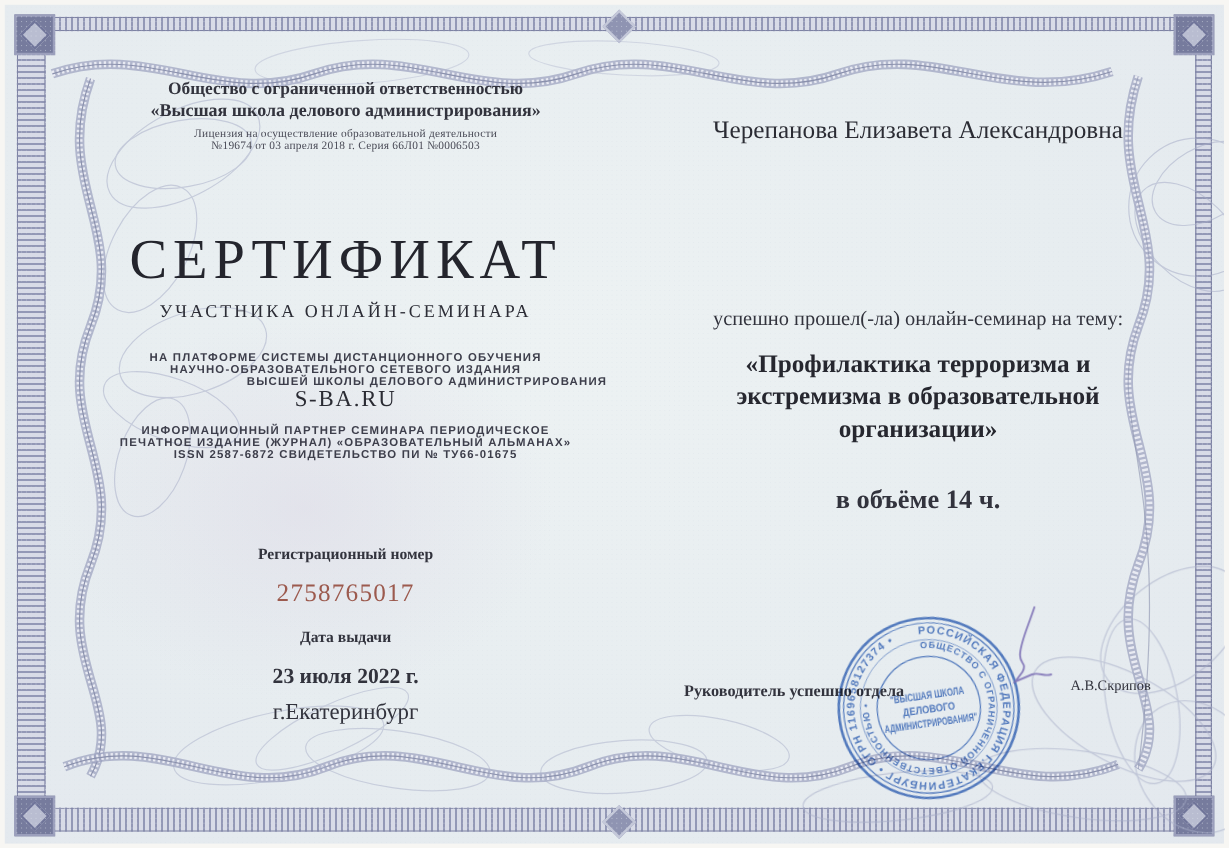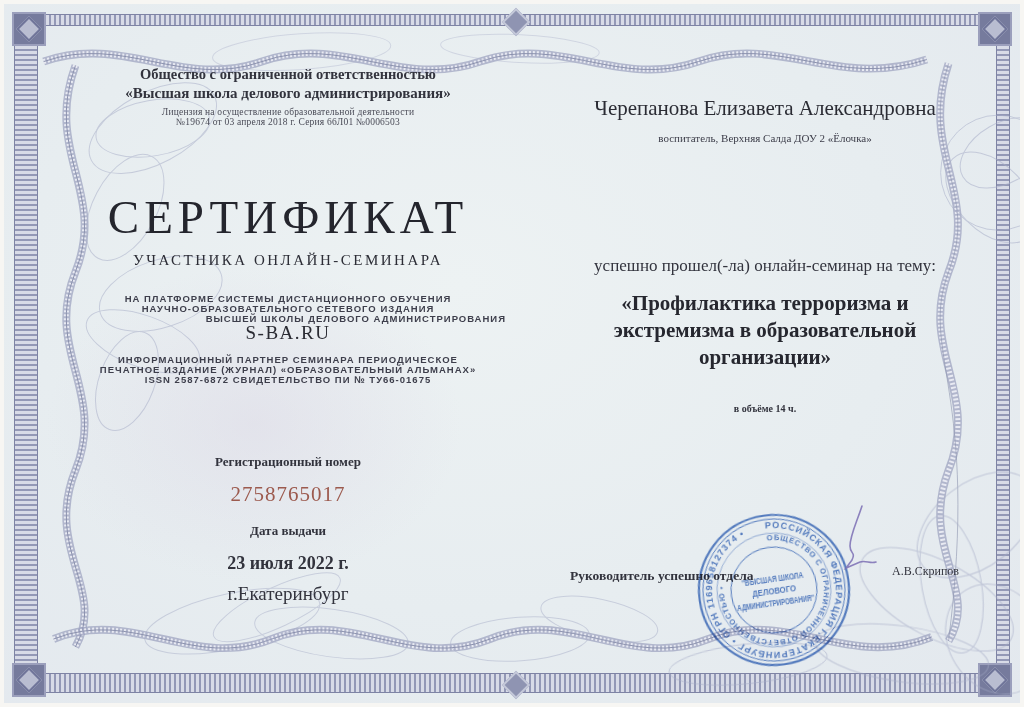--- a/index.html
+++ b/index.html
@@ -56,21 +56,21 @@
   .date-label{top:519px;font-weight:bold;font-size:13px;}
   .date-val{top:549px;font-weight:bold;font-size:18px;}
   .city{top:579px;font-size:19px;}
 
   .name{top:92px;font-size:21px;color:#2b2c34;}
   .pos{top:128px;font-size:11px;color:#3c3d49;}
   .period{top:221px;font-size:17px;}
   .completion{top:252px;font-size:17px;}
   .topic{font-weight:bold;font-size:21px;color:#26272f;}
   .t1{top:287px;} .t2{top:314px;} .t3{top:341px;text-align:center;}
-  .volume{top:399px;font-weight:bold;font-size:10px;}
+  .volume{top:399px;font-weight:bold;font-size:22px;}
 
   .role{position:absolute;left:566px;top:564px;font-size:13.5px;font-weight:bold;color:#32333d;z-index:2;}
   .signer{position:absolute;left:888px;top:560px;font-size:12px;color:#32333d;z-index:2;}
 
   .stamp{position:absolute;left:684px;top:500px;width:172px;height:172px;z-index:3;
          transform:rotate(-8deg);mix-blend-mode:multiply;opacity:.92;}
   .signature{position:absolute;left:812px;top:498px;width:80px;height:90px;z-index:4;}
 </style>
 </head>
 <body>
@@ -169,21 +169,20 @@
 
       <div class="txt reg-label">Регистрационный номер</div>
       <div class="txt reg-num">2758765017</div>
       <div class="txt date-label">Дата выдачи</div>
       <div class="txt date-val">23 июля 2022 г.</div>
       <div class="txt city">г.Екатеринбург</div>
     </div>
 
     <div class="col-right">
       <div class="txt name">Черепанова Елизавета Александровна</div>
-      <div class="txt pos">воспитатель, Верхняя Салда ДОУ 2 «Ёлочка»</div>
       <div class="txt completion">успешно прошел(-ла) онлайн-семинар на тему:</div>
       <div class="txt topic t1">«Профилактика терроризма и</div>
       <div class="txt topic t2">экстремизма в образовательной</div>
       <div class="txt topic t3">организации»</div>
       <div class="txt volume">в объёме 14 ч.</div>
     </div>
 
     <div class="role">Руководитель успешно отдела</div>
     <div class="signer">А.В.Скрипов</div>
 

